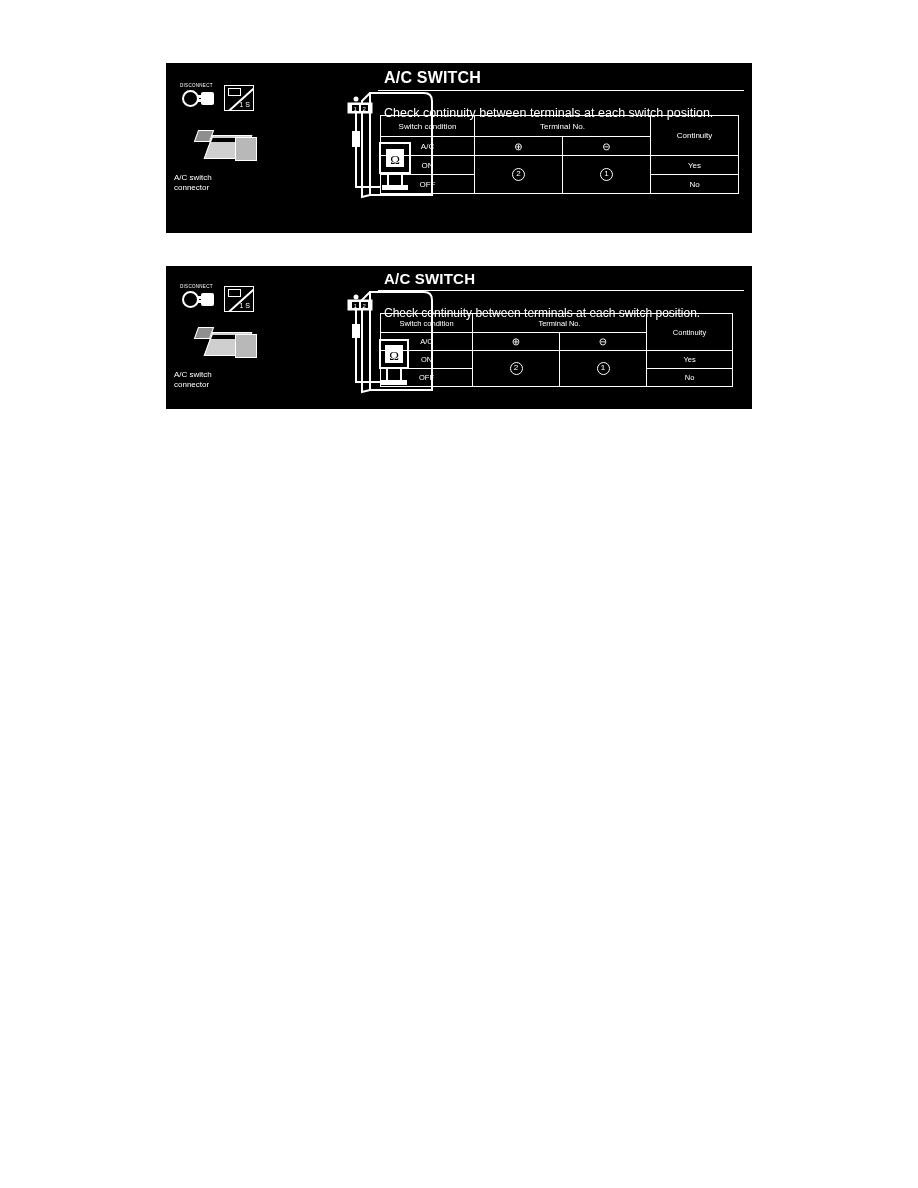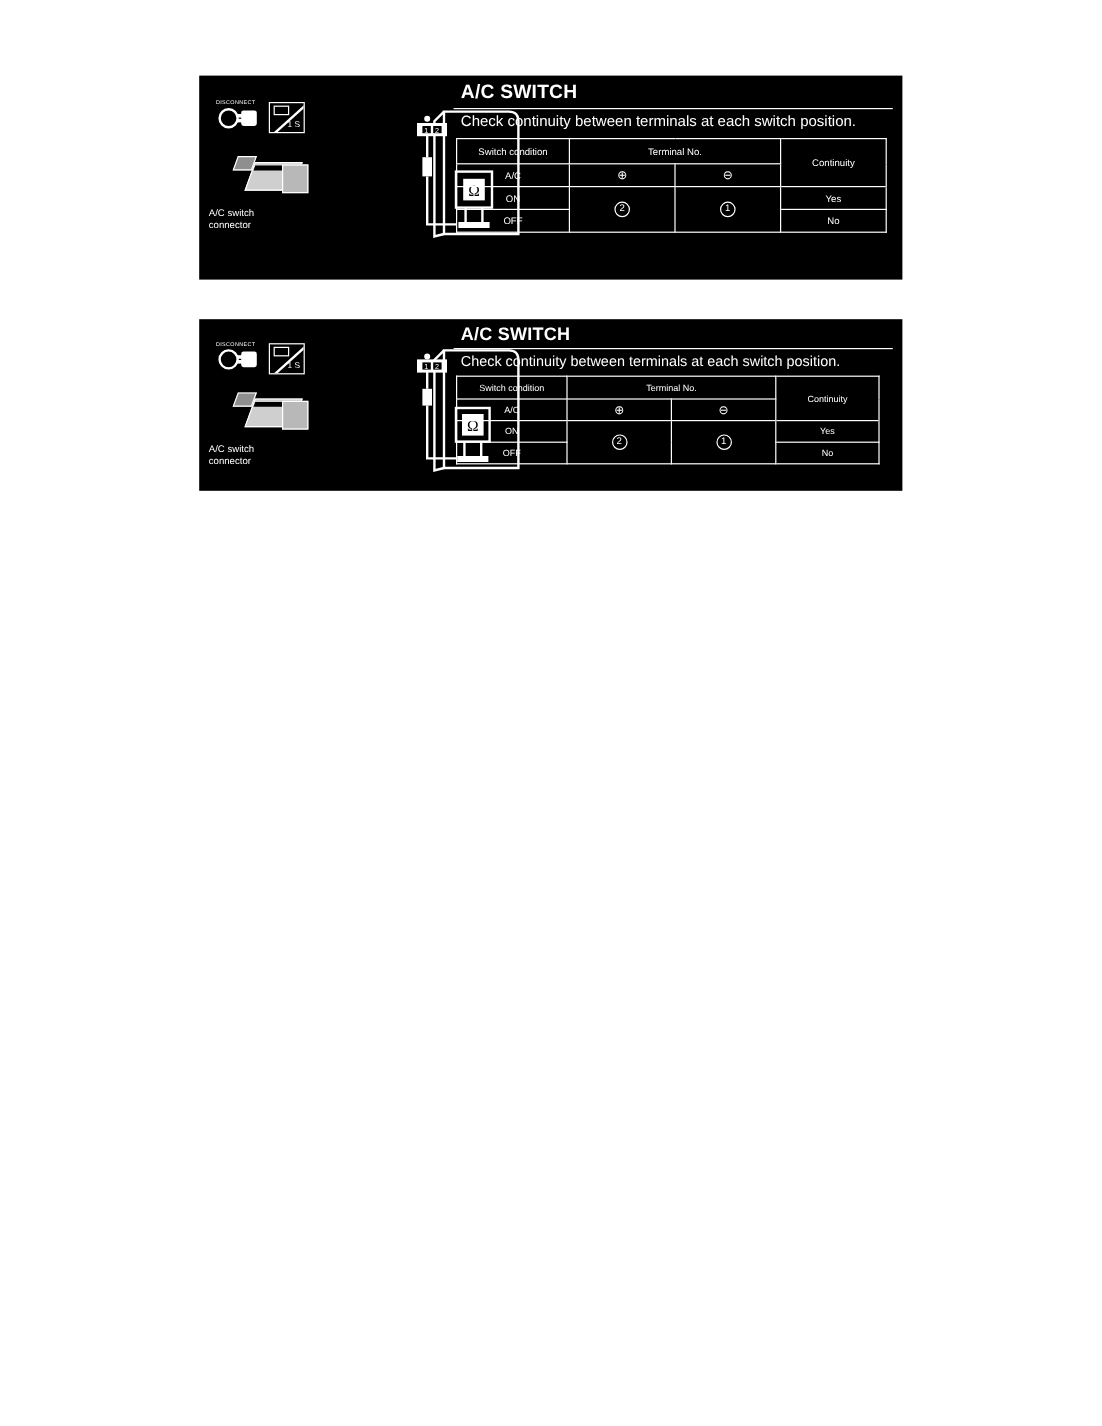--- a/index.html
+++ b/index.html
@@ -214,20 +214,21 @@
     letter-spacing: .2px;
   }
   .panel-title-rule {
     position: absolute;
     height: 1px;
     background: #fff;
   }
   .panel-sub {
     position: absolute;
     color: #fff;
+    margin-top: 12px;
   }
 
   table.cont-table {
     position: absolute;
     border-collapse: collapse;
     color: #fff;
     table-layout: fixed;
   }
   table.cont-table td, table.cont-table th {
     border: 1px solid #ffffff;

